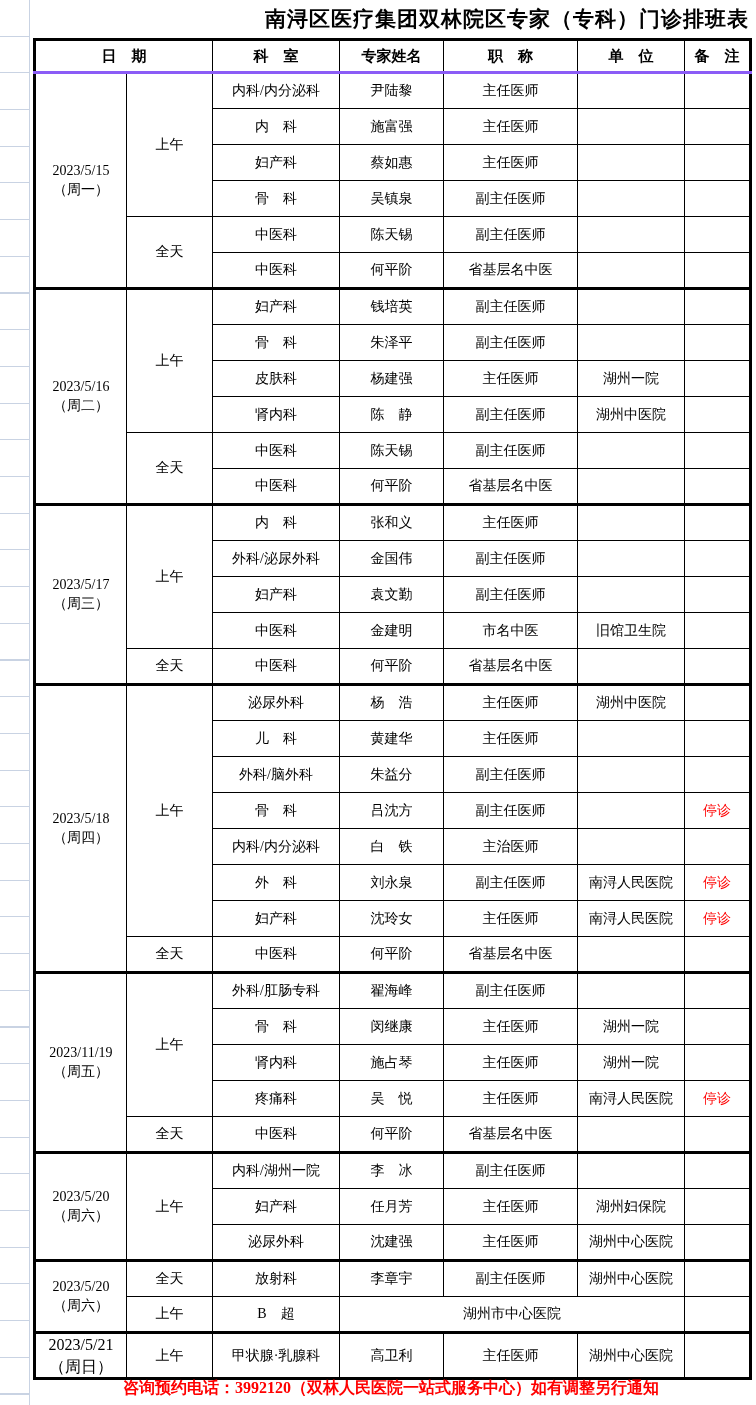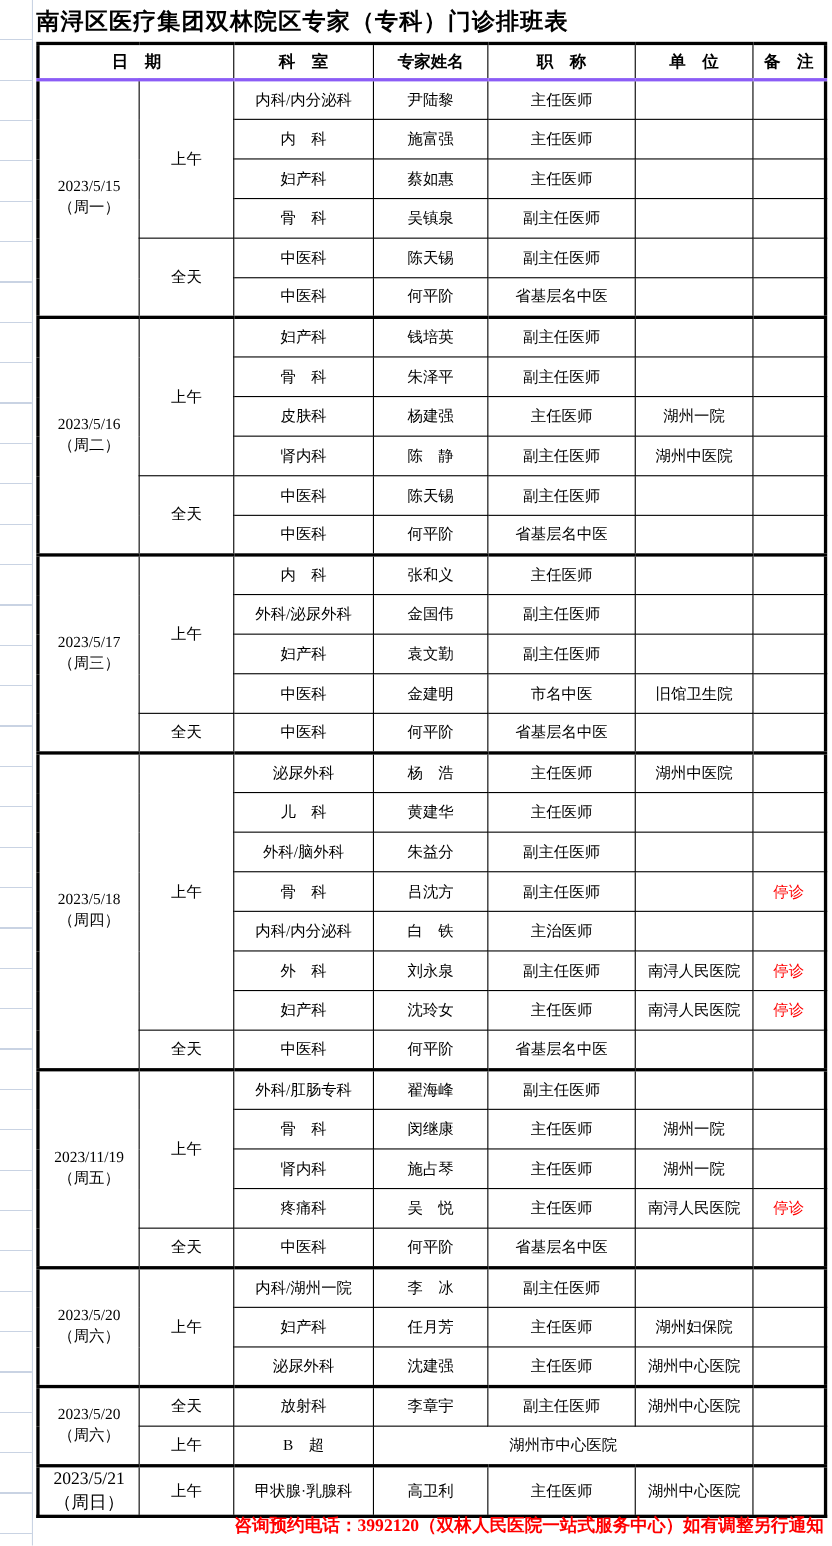--- a/index.html
+++ b/index.html
@@ -12,21 +12,21 @@
     color:#000;
   }
   
   .gutter {
     position:absolute; left:0; top:0; width:30px; height:1405px;
     background:repeating-linear-gradient(to bottom, #ffffff 0 35.6px, #c9d3e3 35.6px 36.7px);
     border-right:1px solid #c9d3e3;
   }
   .sheet-title {
     position:absolute; left:33px; top:1px; width:716px; height:36px;
-    text-align:left; line-height:36px;
+    text-align:right; line-height:36px;
     font-size:21px; font-weight:bold; letter-spacing:1px;
     white-space:nowrap;
   }
   table.schedule {
     position:absolute; left:33px; top:38px; width:716px;
     border-collapse:collapse; table-layout:fixed;
     border:3px solid #000;
   }
   .schedule th, .schedule td {
     border:1px solid #000;
@@ -38,21 +38,21 @@
     height:33px; font-size:15px; font-weight:bold;
     border-top:3px solid #000; border-bottom:3px solid #8b5cf6;
   }
   .schedule tbody td { height:36px; }
   .schedule tr.day-start td { border-top:3px solid #000; }
   .date-cell { line-height:1.35; font-size:14px; }
   .date-cell.compact { font-size:16px; }
   .remark { color:#ff0000;margin-left:16px; }
   .footer-note {
     position:absolute; left:33px; top:1373px; width:716px; height:30px;
-    text-align:right; line-height:30px;
+    text-align:center; line-height:30px;
     color:#ff0000; font-weight:bold; font-size:16px; white-space:nowrap;
   }
 </style>
 </head>
 <body>
 
 <div class="gutter"></div>
 
 <div class="sheet-title">南浔区医疗集团双林院区专家（专科）门诊排班表</div>
 

